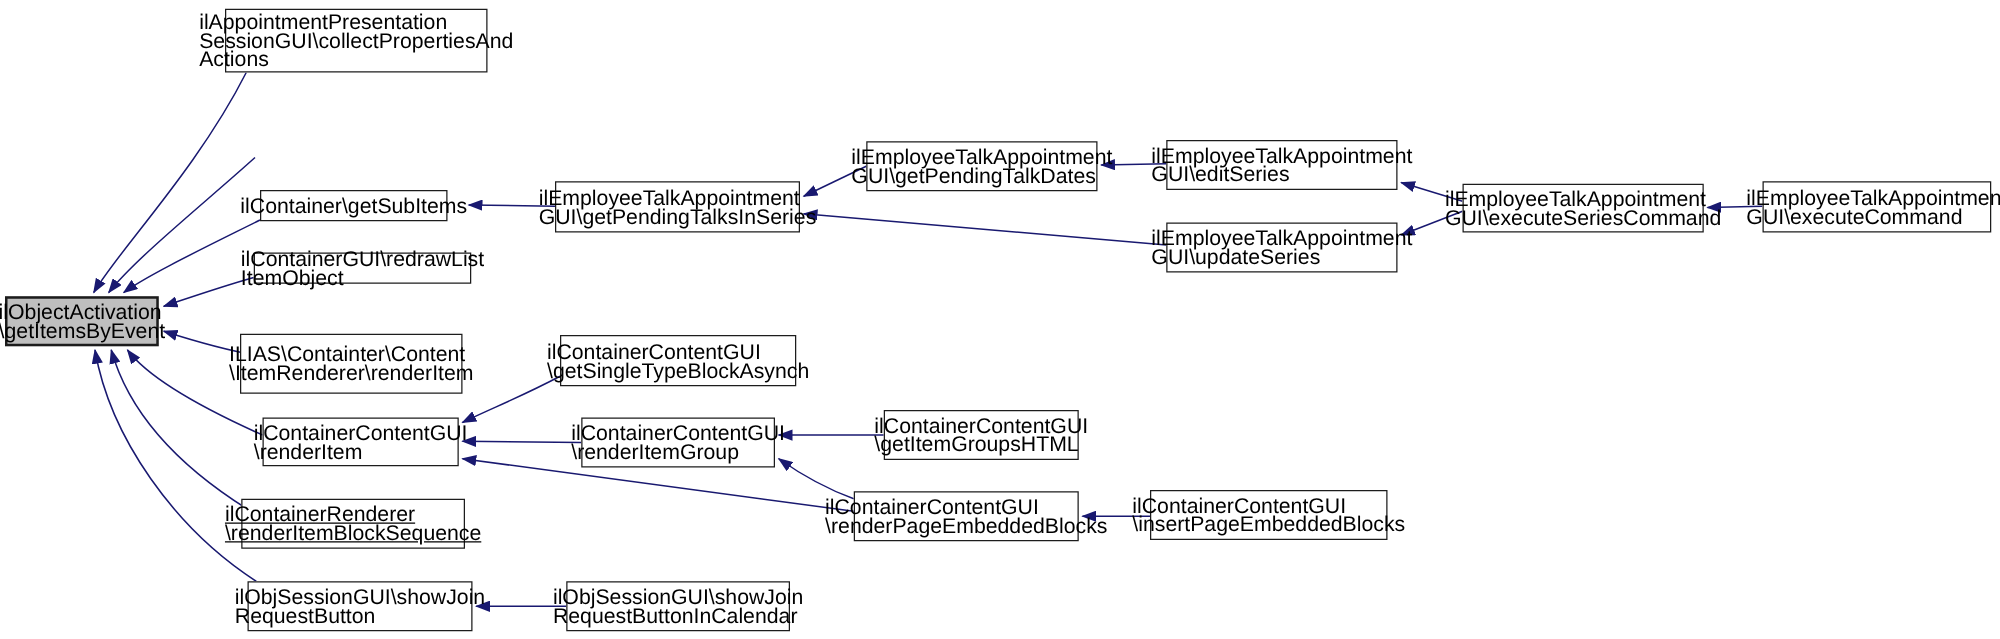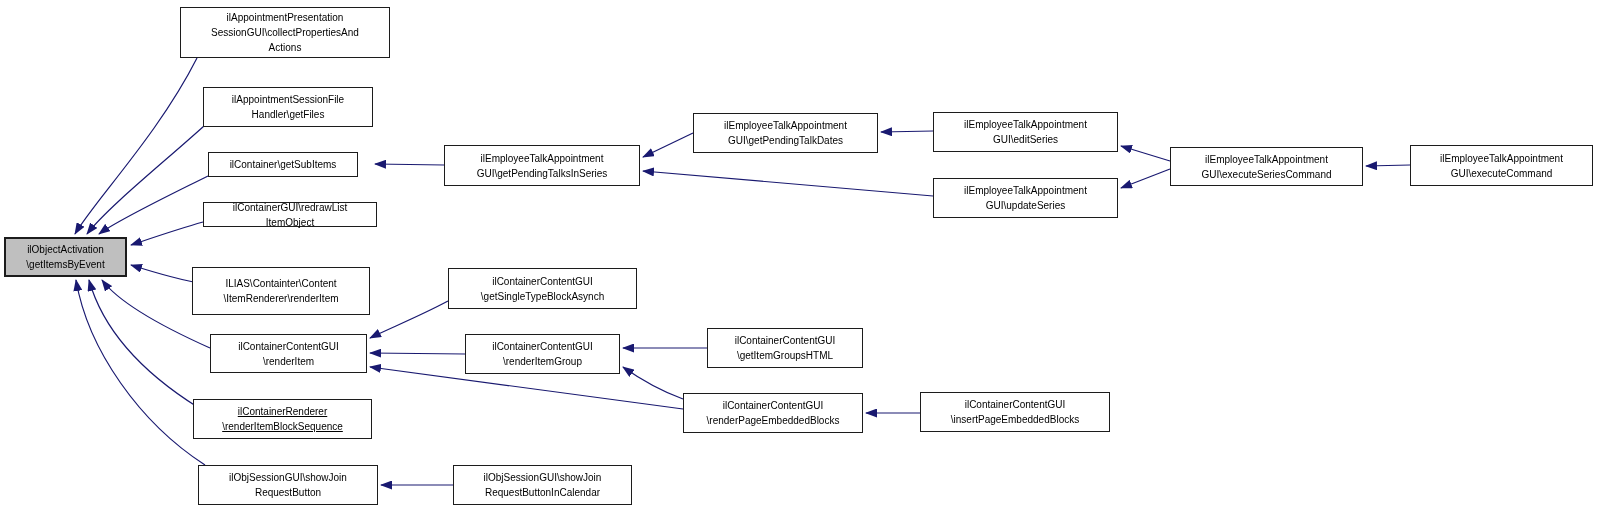--- a/index.html
+++ b/index.html
@@ -10,22 +10,22 @@
     background:var(--bg,#fff);
     font-family:"Liberation Sans", sans-serif;
     overflow:hidden;
   }
   #edge-layer{position:absolute;left:0;top:0;z-index:1;}
   .edge{fill:none;stroke:var(--edge-color,#191970);stroke-width:1.2px;}
   .node{
     position:absolute;z-index:2;
     box-sizing:border-box;
     display:flex;align-items:center;justify-content:center;
-    text-align:center;white-space:pre-line;
-    font-size:10px;line-height:15px;color:var(--text-color,#000);
+    text-align:left;white-space:pre-line;
+    font-size:17px;line-height:15px;color:var(--text-color,#000);
     background:var(--node-fill,#fff);
     border:1.4px solid var(--node-border,#1c1c1c);
     cursor:pointer;
   }
   .node.highlight{
     background:var(--highlight-fill,#bfbfbf);
     border-width:2.2px;
     cursor:default;
   }
 </style>
@@ -61,22 +61,20 @@
       <path d="M683,409 L370,367" class="edge" marker-end="url(#arrowhead)"></path>
       <path d="M920,413 L866,413" class="edge" marker-end="url(#arrowhead)"></path>
       <path d="M453,485 L381,485" class="edge" marker-end="url(#arrowhead)"></path>
     </svg>
 
 <div class="node highlight" style="left: 4px; top: 237px; width: 123px; height: 40px;">ilObjectActivation
 \getItemsByEvent</div>
     <div class="node" style="left: 180px; top: 7px; width: 210px; height: 51px;">ilAppointmentPresentation
 SessionGUI\collectPropertiesAnd
 Actions</div>
-    <div class="node" style="left: 203px; top: 87px; width: 170px; height: 40px;">ilAppointmentSessionFile
-Handler\getFiles</div>
     <div class="node" style="left: 208px; top: 152px; width: 150px; height: 25px;">ilContainer\getSubItems</div>
     <div class="node" style="left: 203px; top: 202px; width: 174px; height: 25px;">ilContainerGUI\redrawList
 ItemObject</div>
     <div class="node" style="left: 192px; top: 267px; width: 178px; height: 48px;">ILIAS\Containter\Content
 \ItemRenderer\renderItem</div>
     <div class="node" style="left: 210px; top: 334px; width: 157px; height: 39px;">ilContainerContentGUI
 \renderItem</div>
     <div class="node" style="left: 193px; top: 399px; width: 179px; height: 40px; text-decoration: underline;">ilContainerRenderer
 \renderItemBlockSequence</div>
     <div class="node" style="left: 198px; top: 465px; width: 180px; height: 40px;">ilObjSessionGUI\showJoin

